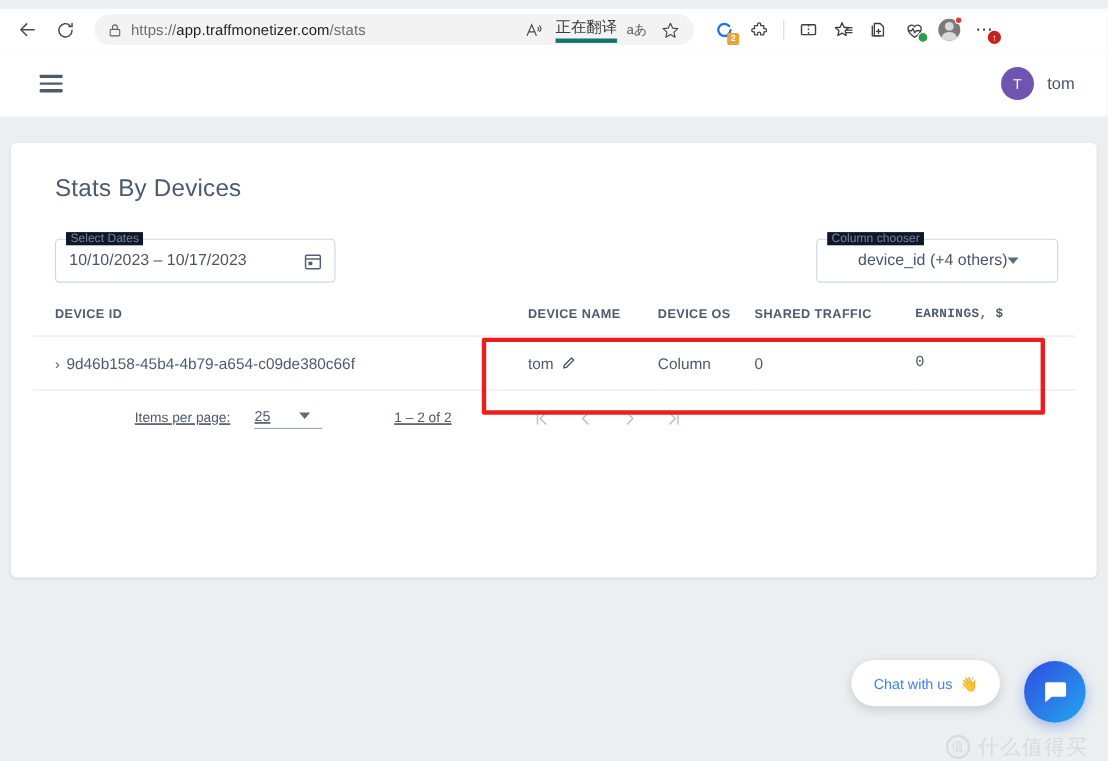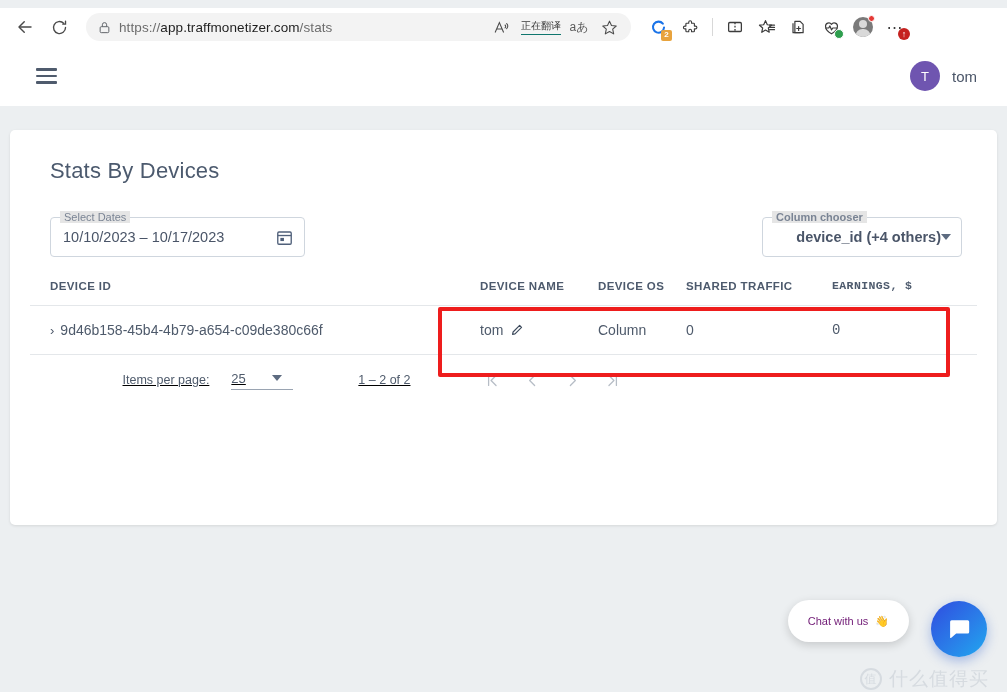--- a/index.html
+++ b/index.html
@@ -49,23 +49,23 @@
     letter-spacing: 0.1px;
   }
   .url-text .host { color: #1f1f1f; }
   .omni-icon {
     flex: 0 0 auto;
     display: flex; align-items: center; justify-content: center;
     color: #4a4a4a;
     width: 24px; height: 24px;
   }
   .translate-label {
-    font-size: 10px;
+    font-size: 14px;
     color: #3a3a3a;
-    border-bottom: 1px solid #0f766e;
+    border-bottom: 4px solid #0f766e;
     padding-bottom: 1px;
     white-space: nowrap;
   }
   .toolbar-icons {
     display: flex;
     align-items: center;
     margin-left: 12px;
     gap: 2px;
   }
   .tb-icon {
@@ -200,33 +200,33 @@
     border-radius: 4px;
     height: 40px;
     display: flex;
     align-items: center;
     padding: 0 10px 0 12px;
     background: #fff;
   }
   .mat-field .legend {
     position: absolute;
     top: -7px; left: 9px;
-    background: #e5e5e5;
+    background: #0f172a;
     padding: 0 4px;
     font-size: 11px;
     color: #7a8494;
     line-height: 12px;
   }
   .mat-value {
     font-size: 14.5px;
     color: #4a5568;
     white-space: nowrap;
   }
   .date-field { width: 255px; justify-content: space-between; }
-  .col-field { width: 200px; justify-content: flex-end; margin-right: 15px; font-weight: bold;}
+  .col-field { width: 220px; justify-content: center; margin-right: 15px;}
   .cal-icon { color: #50607a; display:flex; }
   .caret {
     width: 0; height: 0;
     border-left: 5px solid transparent;
     border-right: 5px solid transparent;
     border-top: 6px solid #5d6b80;
   }
 
   
   table { width: 100%; border-collapse: collapse; margin-top: 22px; }
@@ -302,21 +302,21 @@
     bottom: 58px;
     background: #ffffff;
     border-radius: 22px;
     height: 42px;
     display: flex;
     align-items: center;
     padding: 0 20px;
     box-shadow: 0 3px 10px rgba(0,0,0,0.16);
     gap: 7px;
   }
-  .chat-pill-text { font-size: 11px; color: #701a75; }
+  .chat-pill-text { font-size: 13px; color: #3b82f6; }
   .chat-fab {
     position: absolute;
     right: 20px;
     bottom: 43px;
     width: 56px; height: 56px;
     border-radius: 50%;
     background: linear-gradient(135deg, #2f4ce0 0%, #2a7de8 55%, #20a8f0 100%);
     display: flex; align-items: center; justify-content: center;
     box-shadow: 0 4px 12px rgba(30,80,200,0.35);
   }

